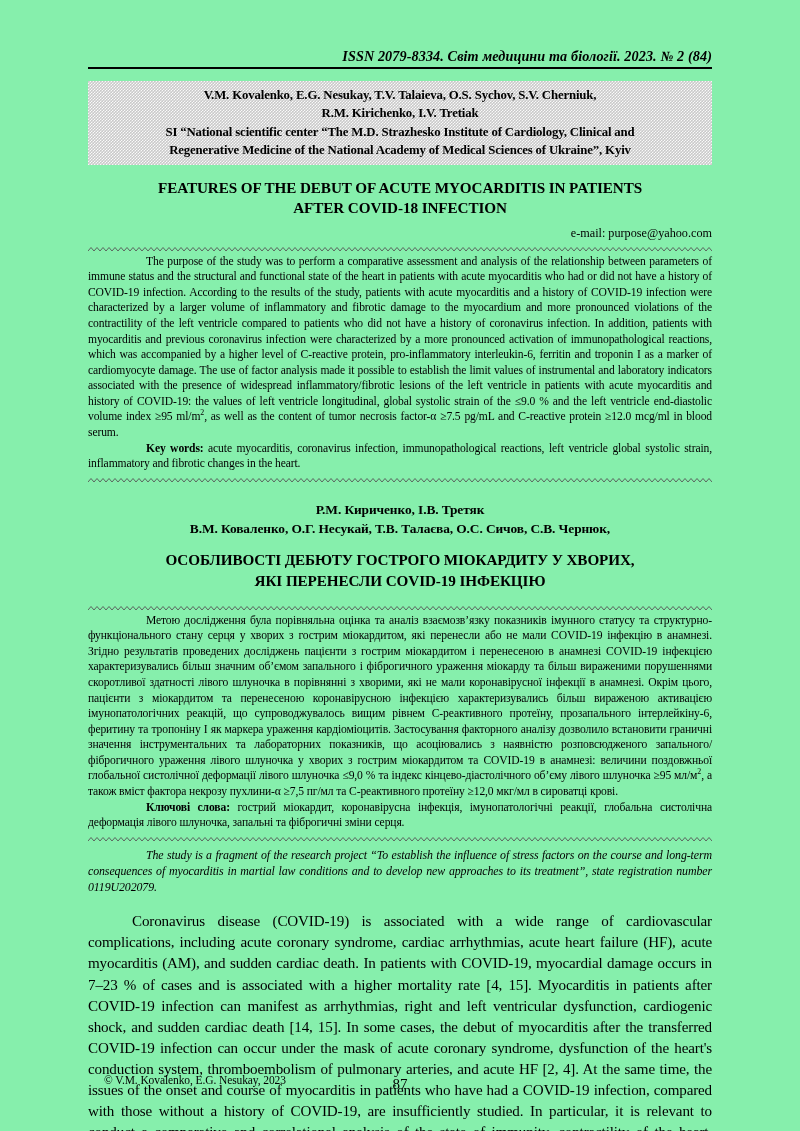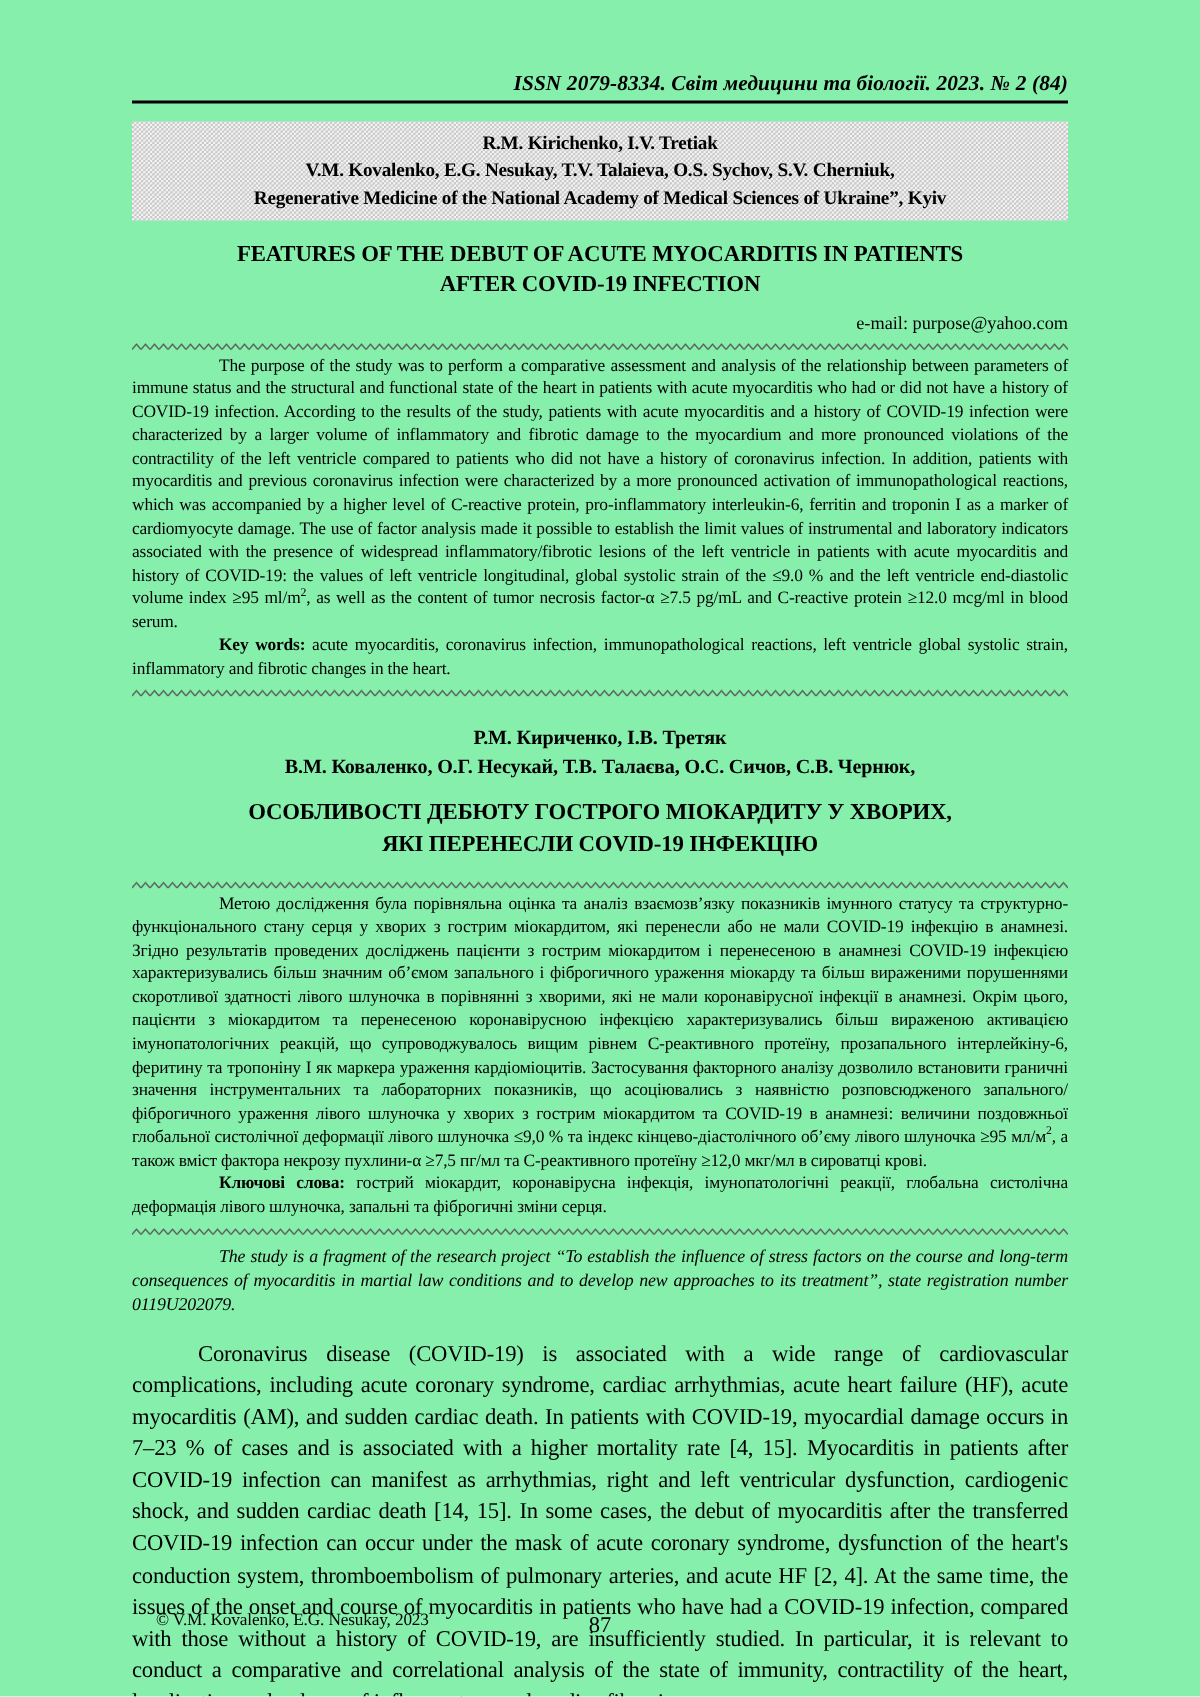--- a/index.html
+++ b/index.html
@@ -162,28 +162,29 @@
 <body>
 
 <div id="page">
   <div class="sheet">
 
     <div class="runhead">ISSN 2079-8334. Світ медицини та біології. 2023. № 2 (84)</div>
     <div class="runhead-rule"></div>
 
 
     <div class="authorbox">
+      <div>V.M. Kovalenko, E.G. Nesukay, T.V. Talaieva, O.S. Sychov, S.V. Cherniuk,</div>
       <div>R.M. Kirichenko, I.V. Tretiak</div>
-      <div>V.M. Kovalenko, E.G. Nesukay, T.V. Talaieva, O.S. Sychov, S.V. Cherniuk,</div>
+      <div>SI “National scientific center “The M.D. Strazhesko Institute of Cardiology, Clinical and</div>
       <div>Regenerative Medicine of the National Academy of Medical Sciences of Ukraine”, Kyiv</div>
     </div>
 
     <div class="arttitle">
       <div>FEATURES OF THE DEBUT OF ACUTE MYOCARDITIS IN PATIENTS</div>
-      <div>AFTER COVID-19 INFECTION</div>
+      <div>AFTER COVID-18 INFECTION</div>
     </div>
 
     <div class="email">e-mail: purpose@yahoo.com</div>
 
     <svg class="zigsvg" viewBox="0 0 624 7" preserveAspectRatio="none">
       <defs>
         <pattern id="zz" width="6" height="7" patternUnits="userSpaceOnUse">
           <path d="M0 5 L3 1.5 L6 5" fill="none" stroke="#555" stroke-width="0.9"></path>
         </pattern>
       </defs>

